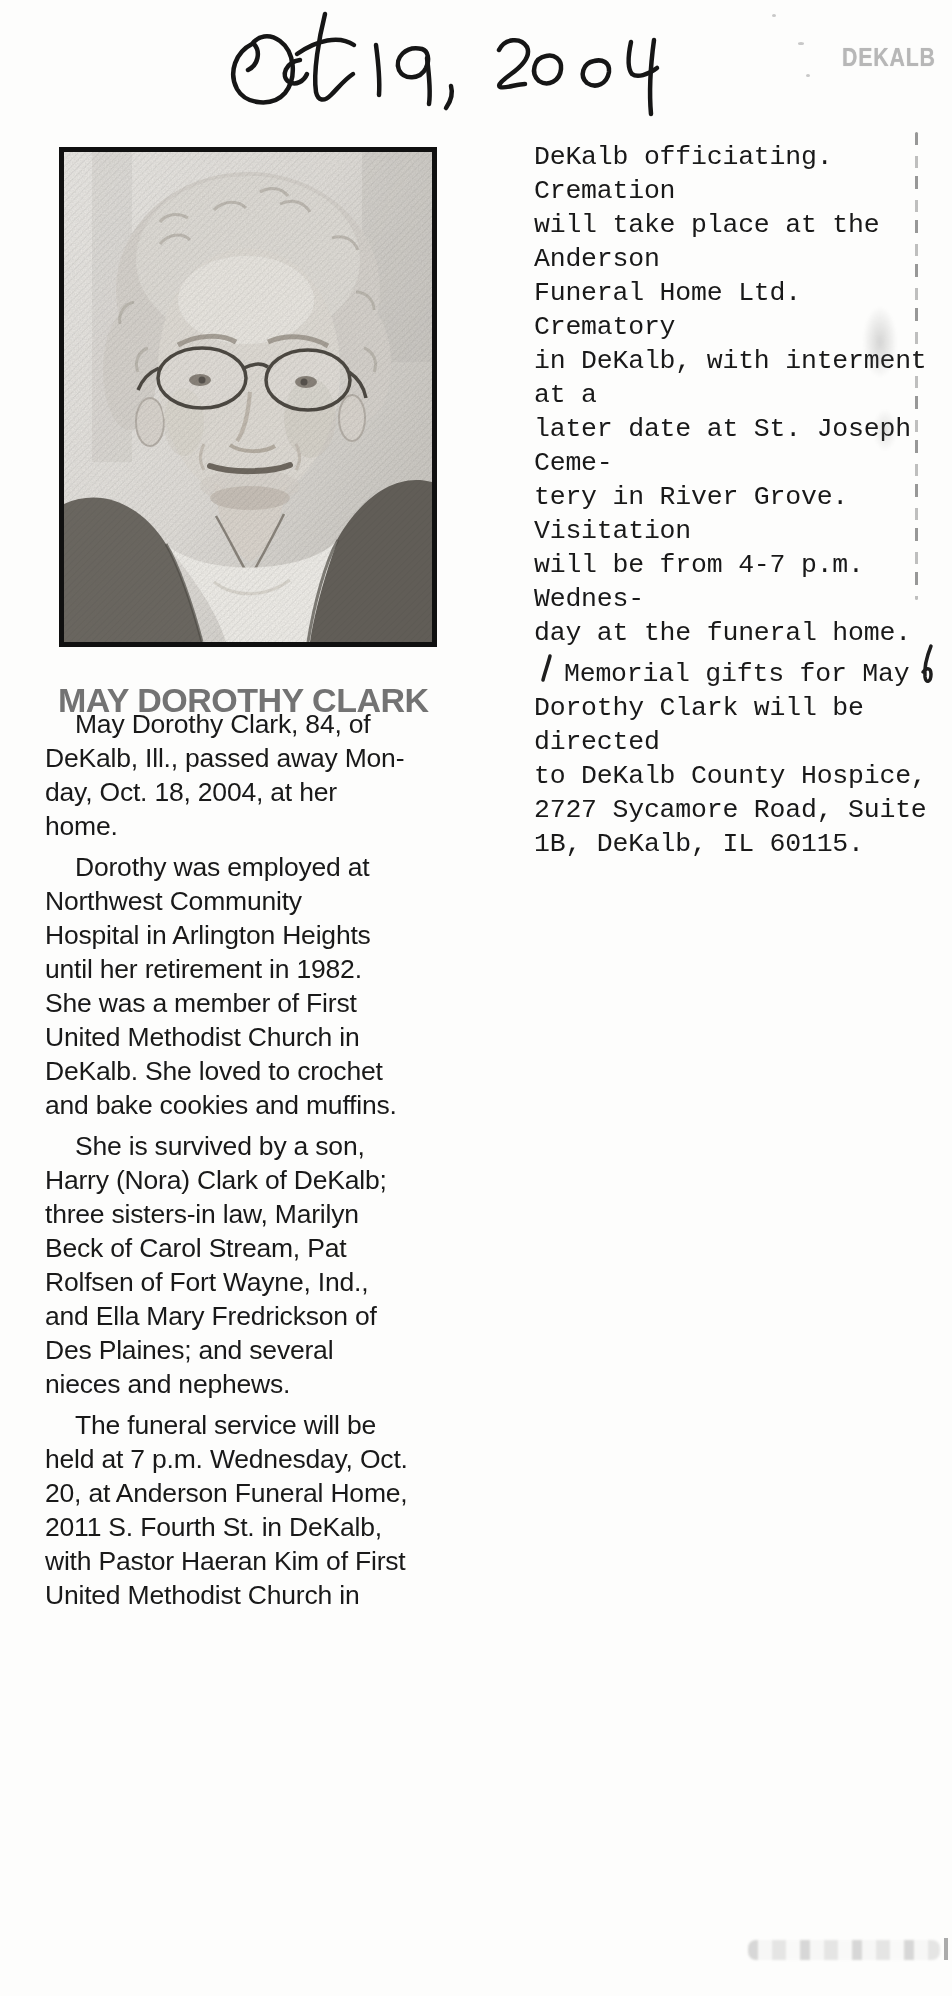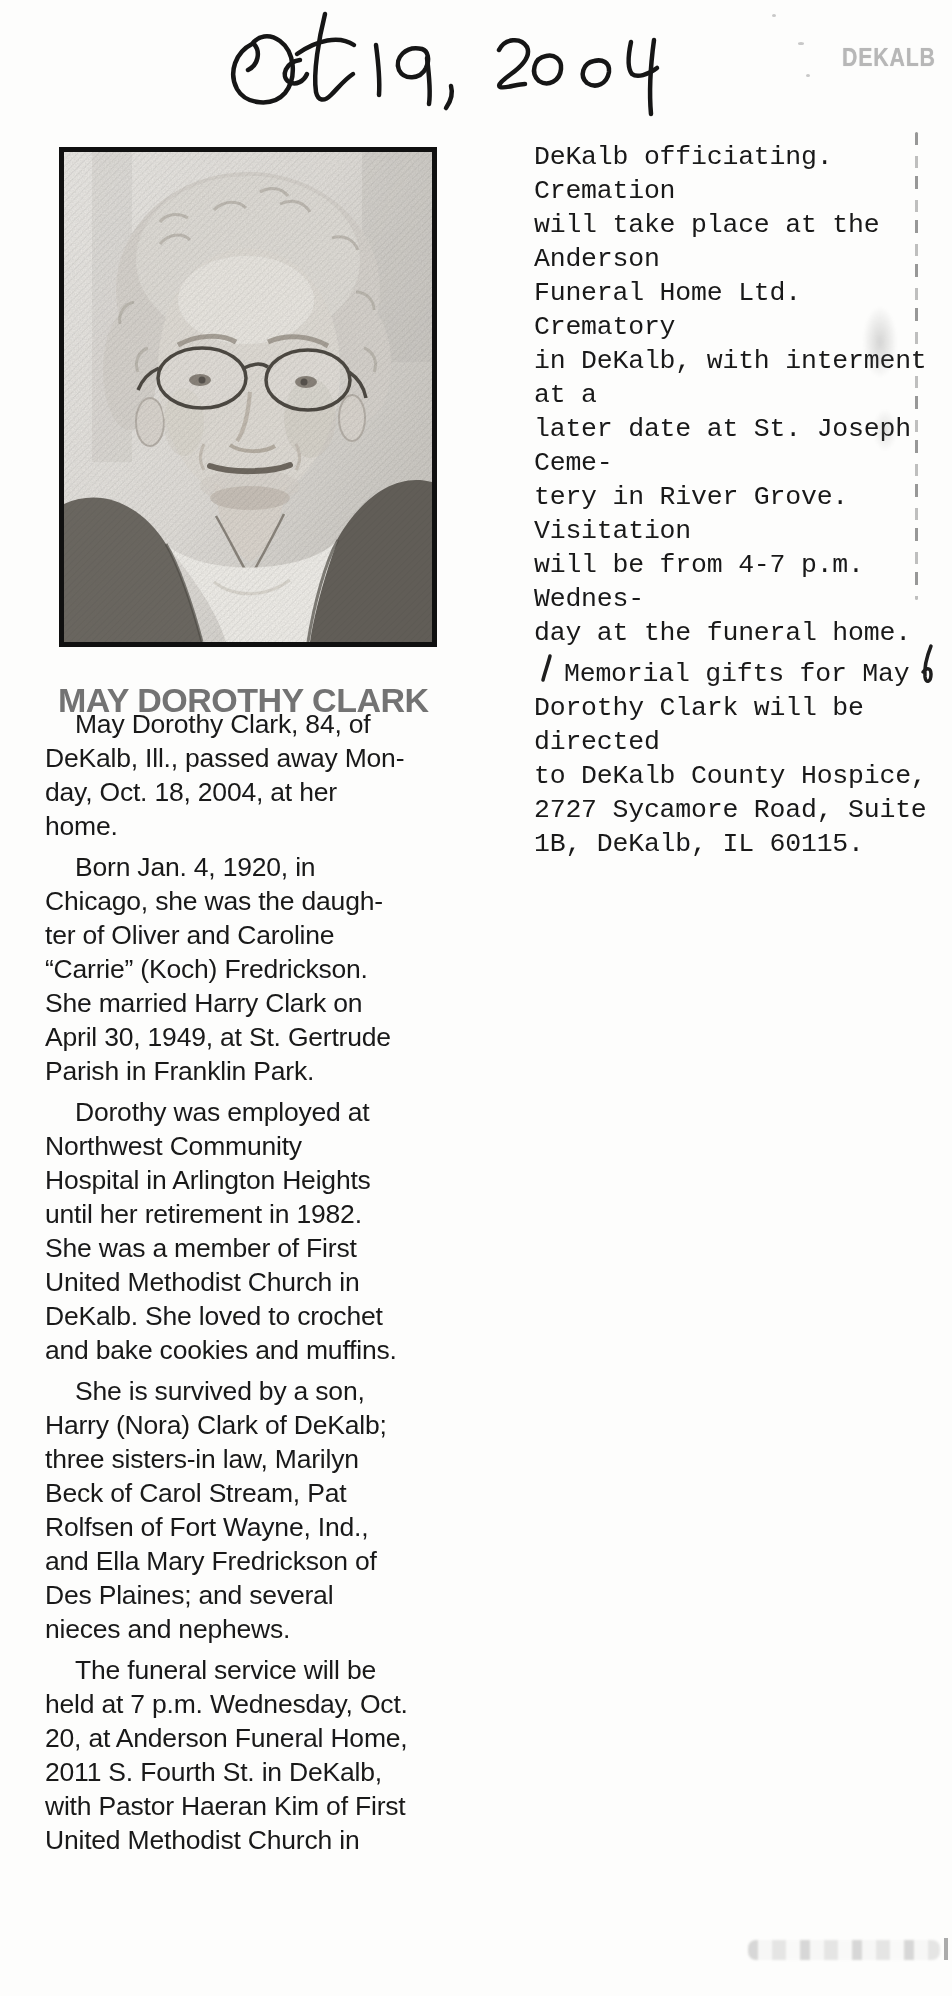--- a/index.html
+++ b/index.html
@@ -208,27 +208,20 @@
     </svg>
   </div>
 
   <h1 class="headline">MAY DOROTHY CLARK</h1>
 
   <div class="col col-left">
     <p class="indent">May Dorothy Clark, 84, of
 DeKalb, Ill., passed away Mon-
 day, Oct. 18, 2004, at her
 home.</p>
-    <p class="indent">Born Jan. 4, 1920, in
-Chicago, she was the daugh-
-ter of Oliver and Caroline
-“Carrie” (Koch) Fredrickson.
-She married Harry Clark on
-April 30, 1949, at St. Gertrude
-Parish in Franklin Park.</p>
     <p class="indent">Dorothy was employed at
 Northwest Community
 Hospital in Arlington Heights
 until her retirement in 1982.
 She was a member of First
 United Methodist Church in
 DeKalb. She loved to crochet
 and bake cookies and muffins.</p>
     <p class="indent">She is survived by a son,
 Harry (Nora) Clark of DeKalb;

